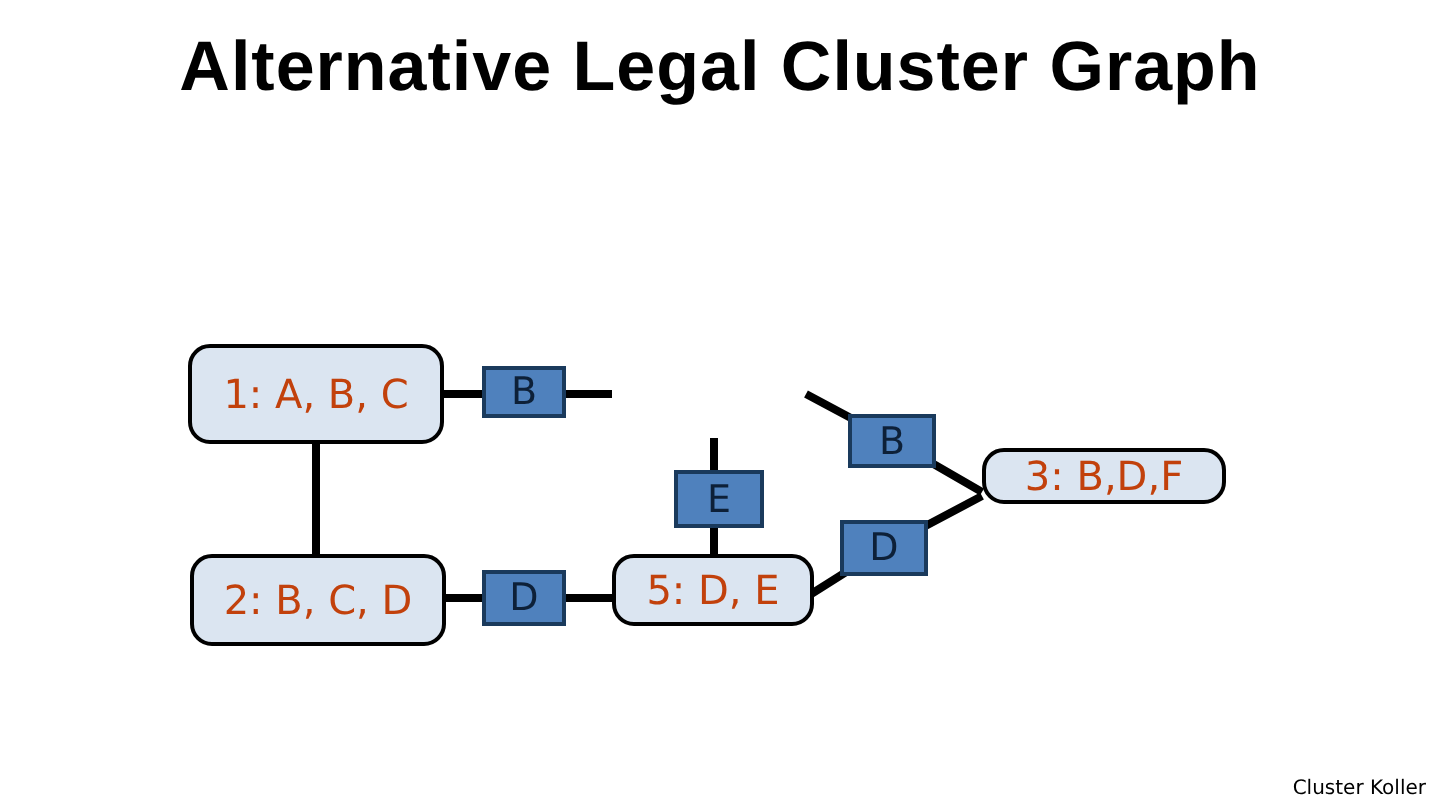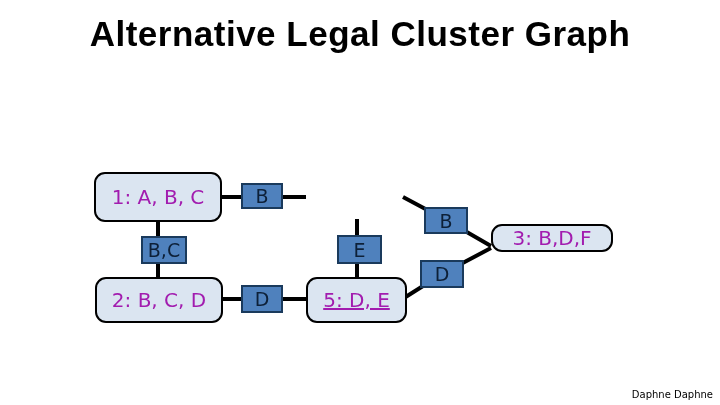--- a/index.html
+++ b/index.html
@@ -33,21 +33,21 @@
     position: absolute;
     z-index: 2;
     box-sizing: border-box;
     background: #dbe5f1;
     border: 2px solid #000000;
     border-radius: 11px;
     display: flex;
     align-items: center;
     justify-content: center;
     font-size: 20px;
-    color: #a21caf;
+    color: #c2410c;
     white-space: nowrap;
   }
   .sepset {
     position: absolute;
     z-index: 3;
     box-sizing: border-box;
     background: #4f81bd;
     border: 2px solid #1a3a5c;
     display: flex;
     align-items: center;
@@ -81,29 +81,28 @@
     <polyline points="404,298 442,274 491,248" fill="none" stroke="#000000" stroke-width="4"></polyline>
   </svg>
 
   <div class="cluster" style="left:94px; top:172px; width:128px; height:50px;">1: A, B, C</div>
 
   <div class="cluster" style="left:95px; top:277px; width:128px; height:46px;">2: B, C, D</div>
 
   <div class="cluster" style="left:491px; top:224px; width:122px; height:28px;">3: B,D,F</div>
 
 
-  <div class="cluster" style="left:306px; top:277px; width:101px; height:46px;text-decoration:underline;">5: D, E</div>
+  <div class="cluster" style="left:306px; top:277px; width:101px; height:36px;">5: D, E</div>
 
   <div class="sepset" style="left:241px; top:183px; width:42px; height:26px;">B</div>
 
-  <div class="sepset" style="left:141px; top:236px; width:46px; height:28px;">B,C</div>
 
   <div class="sepset" style="left:337px; top:235px; width:45px; height:29px;">E</div>
 
   <div class="sepset" style="left:241px; top:285px; width:42px; height:28px;">D</div>
 
   <div class="sepset" style="left:424px; top:207px; width:44px; height:27px;">B</div>
 
   <div class="sepset" style="left:420px; top:260px; width:44px; height:28px;">D</div>
 
-  <div class="attribution">Daphne Daphne</div>
+  <div class="attribution">Cluster Koller</div>
 
 </div>
 
 </body></html>

